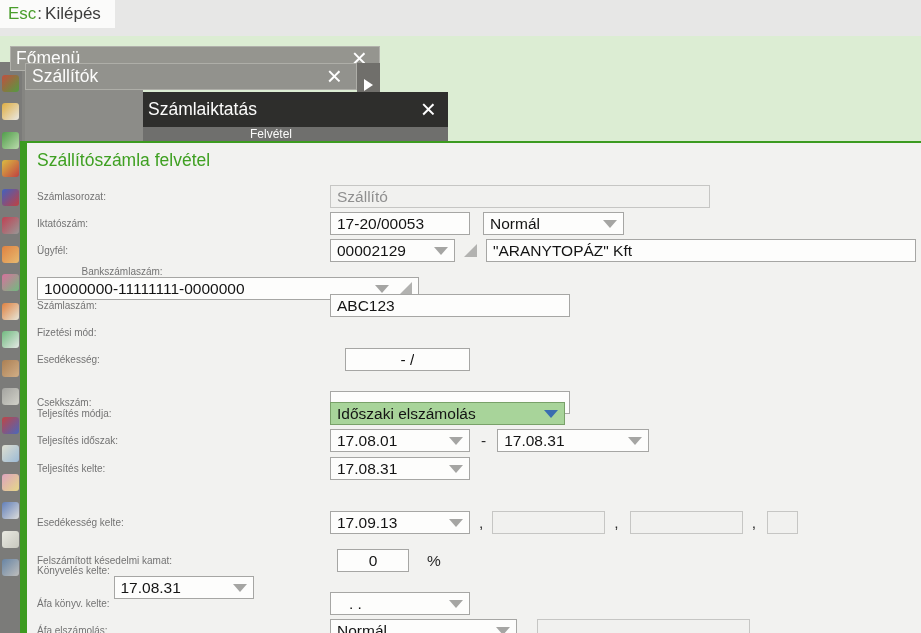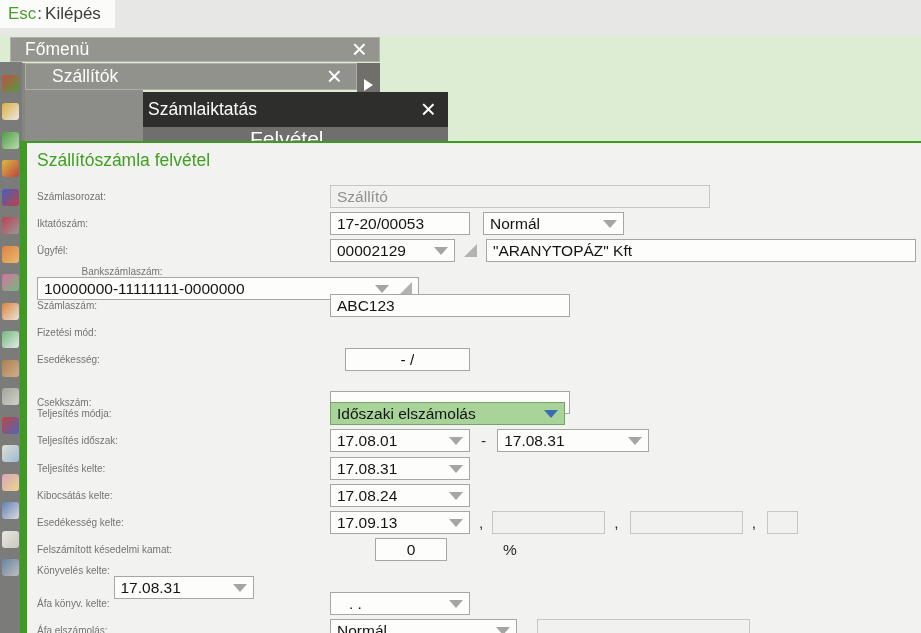--- a/index.html
+++ b/index.html
@@ -31,29 +31,29 @@
   .ic:nth-of-type(13){top:355px;background:linear-gradient(135deg,#c64040,#4666c0);}
   .ic:nth-of-type(14){top:383px;background:linear-gradient(135deg,#e7e7d8,#9fc0de);}
   .ic:nth-of-type(15){top:412px;background:linear-gradient(135deg,#e6a7c4,#efe08a);}
   .ic:nth-of-type(16){top:440px;background:linear-gradient(135deg,#6080c0,#e4e4e2);}
   .ic:nth-of-type(17){top:469px;background:linear-gradient(135deg,#f2f2ea,#cfcfc5);}
   .ic:nth-of-type(18){top:497px;background:linear-gradient(135deg,#6585a8,#c4c4c2);}
 
   
   .tbar { position:absolute; box-sizing:border-box; display:flex; align-items:center; color:#fcfcfb; font-size:17.5px; }
   .closex { position:absolute; top:50%; transform:translateY(-54%); font-size:26px; line-height:1; color:#ffffff; cursor:default; }
-  .fomenu-bar { left:10px; top:37px; width:370px; height:25px; background:#95958f; border:1px solid #b1b1ab; padding-left:14px; z-index:3; }
+  .fomenu-bar { left:10px; top:46px; width:370px; height:25px; background:#95958f; border:1px solid #b1b1ab; padding-left:5px; z-index:3; }
   .fomenu-left { position:absolute; left:10px; top:63px; width:15px; height:78px; background:#858581; z-index:1; }
   .fomenu-right { position:absolute; left:357px; top:63px; width:23px; height:78px; background:#706f6b; z-index:4; }
   .submenu-arrow { position:absolute; left:7px; top:16px; width:0; height:0; border-left:9px solid #ffffff; border-top:6px solid transparent; border-bottom:6px solid transparent; }
-  .szallitok-bar { left:25px; top:63px; width:332px; height:27px; background:#92928d; border:1px solid #aeaea8; padding-left:26px; z-index:4; }
+  .szallitok-bar { left:25px; top:63px; width:332px; height:27px; background:#92928d; border:1px solid #aeaea8; padding-left:6px; z-index:4; }
   .szallitok-body { position:absolute; left:25px; top:90px; width:118px; height:51px; background:#8c8c88; z-index:4; }
   .iktat-bar { left:143px; top:92px; width:305px; height:35px; background:#2e2e2c; padding-left:5px; z-index:5; }
   .iktat-menu { position:absolute; left:143px; top:127px; width:305px; height:14px; background:#6f6f6d; z-index:5; overflow:hidden; }
-  .felvetel { position:absolute; left:107px; top:0; color:#fbfbfa; font-size:21px; }
+  .felvetel { position:absolute; left:107px; top:0; color:#fbfbfa; font-size:12px; }
 
   
   .form { position:absolute; left:20px; top:141px; width:901px; height:492px; background:#f2f2f0; border-left:7px solid #3c9b20; border-top:2px solid #3c9b20; box-sizing:border-box; z-index:6; overflow:hidden; }
   .ftitle { position:absolute; left:10px; top:7px; font-size:17.5px; color:#3fa022; }
   .row { position:absolute; left:10px; height:23px; display:flex; align-items:center; }
   .lbl { width:293px; font-size:10px; color:#737373; flex:0 0 auto; }
   .field { height:23px; background:#fdfdfc; border:1px solid #a6a6a4; box-sizing:border-box; display:flex; align-items:center; padding:0 6px; font-size:15.5px; color:#141414; flex:0 0 auto; }
   .field .val { white-space:nowrap; overflow:hidden; }
   .grow { flex:1; }
   .dis { background:#f1f1ef; border-color:#c6c6c4; }
@@ -212,43 +212,36 @@
     </div>
 
     <div class="row" style="top:314px;">
       <span class="lbl">Teljesítés kelte:</span>
       <div class="field" style="width:140px;">
           <span class="val grow">17.08.31</span>
           <span class="arr"></span>
         </div>
     </div>
 
-    <div class="row" style="top:341px;">
-      <span class="lbl">Kibocsátás kelte:</span>
-      <div class="field" style="width:140px;">
-          <span class="val grow">17.08.24</span>
-          <span class="arr"></span>
-        </div>
-    </div>
 
     <div class="row" style="top:368px;">
       <span class="lbl">Esedékesség kelte:</span>
       <div class="field" style="width:140px;">
           <span class="val grow">17.09.13</span>
           <span class="arr"></span>
         </div>
       <span class="sep15" style="margin-left:9px;">,</span>
       <div class="field dis" style="width:113px;margin-left:9px;"></div>
       <span class="sep15" style="margin-left:9px;">,</span>
       <div class="field dis" style="width:113px;margin-left:11px;"></div>
       <span class="sep15" style="margin-left:9px;">,</span>
       <div class="field dis" style="width:31px;margin-left:11px;"></div>
     </div>
 
-    <div class="row" style="top:395px;gap:38px;">
+    <div class="row" style="top:406px;">
       <span class="lbl">Felszámított késedelmi kamat:</span>
       <div class="field ctext" style="width:72px;margin-left:7px;">
           <span class="val">0</span>
         </div>
       <span class="sep15" style="margin-left:18px;">%</span>
     </div>
 
     <div class="row" style="top:422px;flex-direction:column;">
       <span class="lbl">Könyvelés kelte:</span>
       <div class="field" style="width:140px;">

